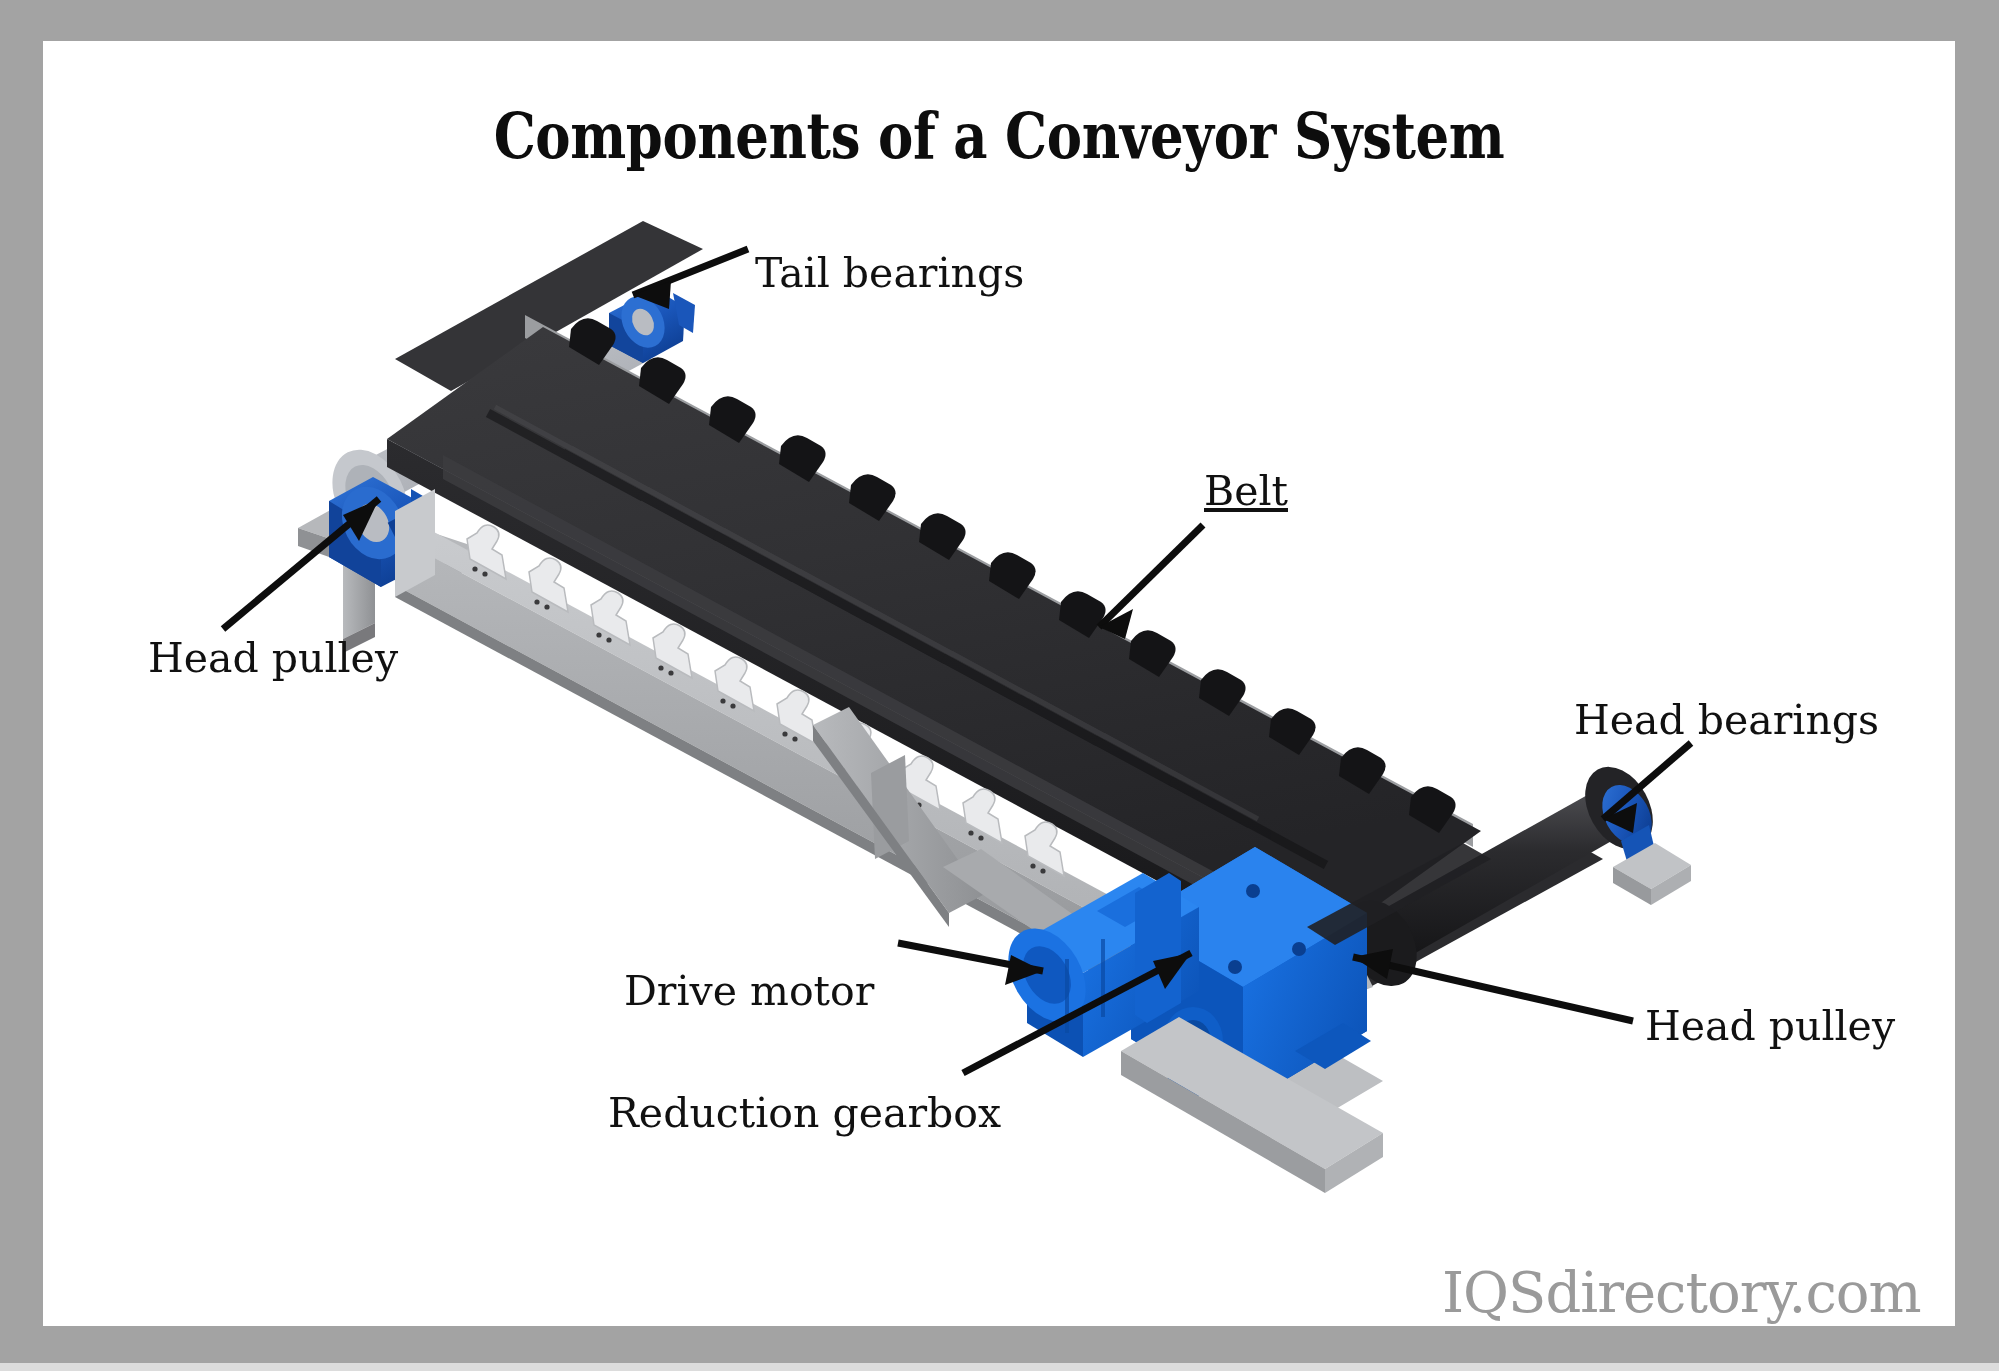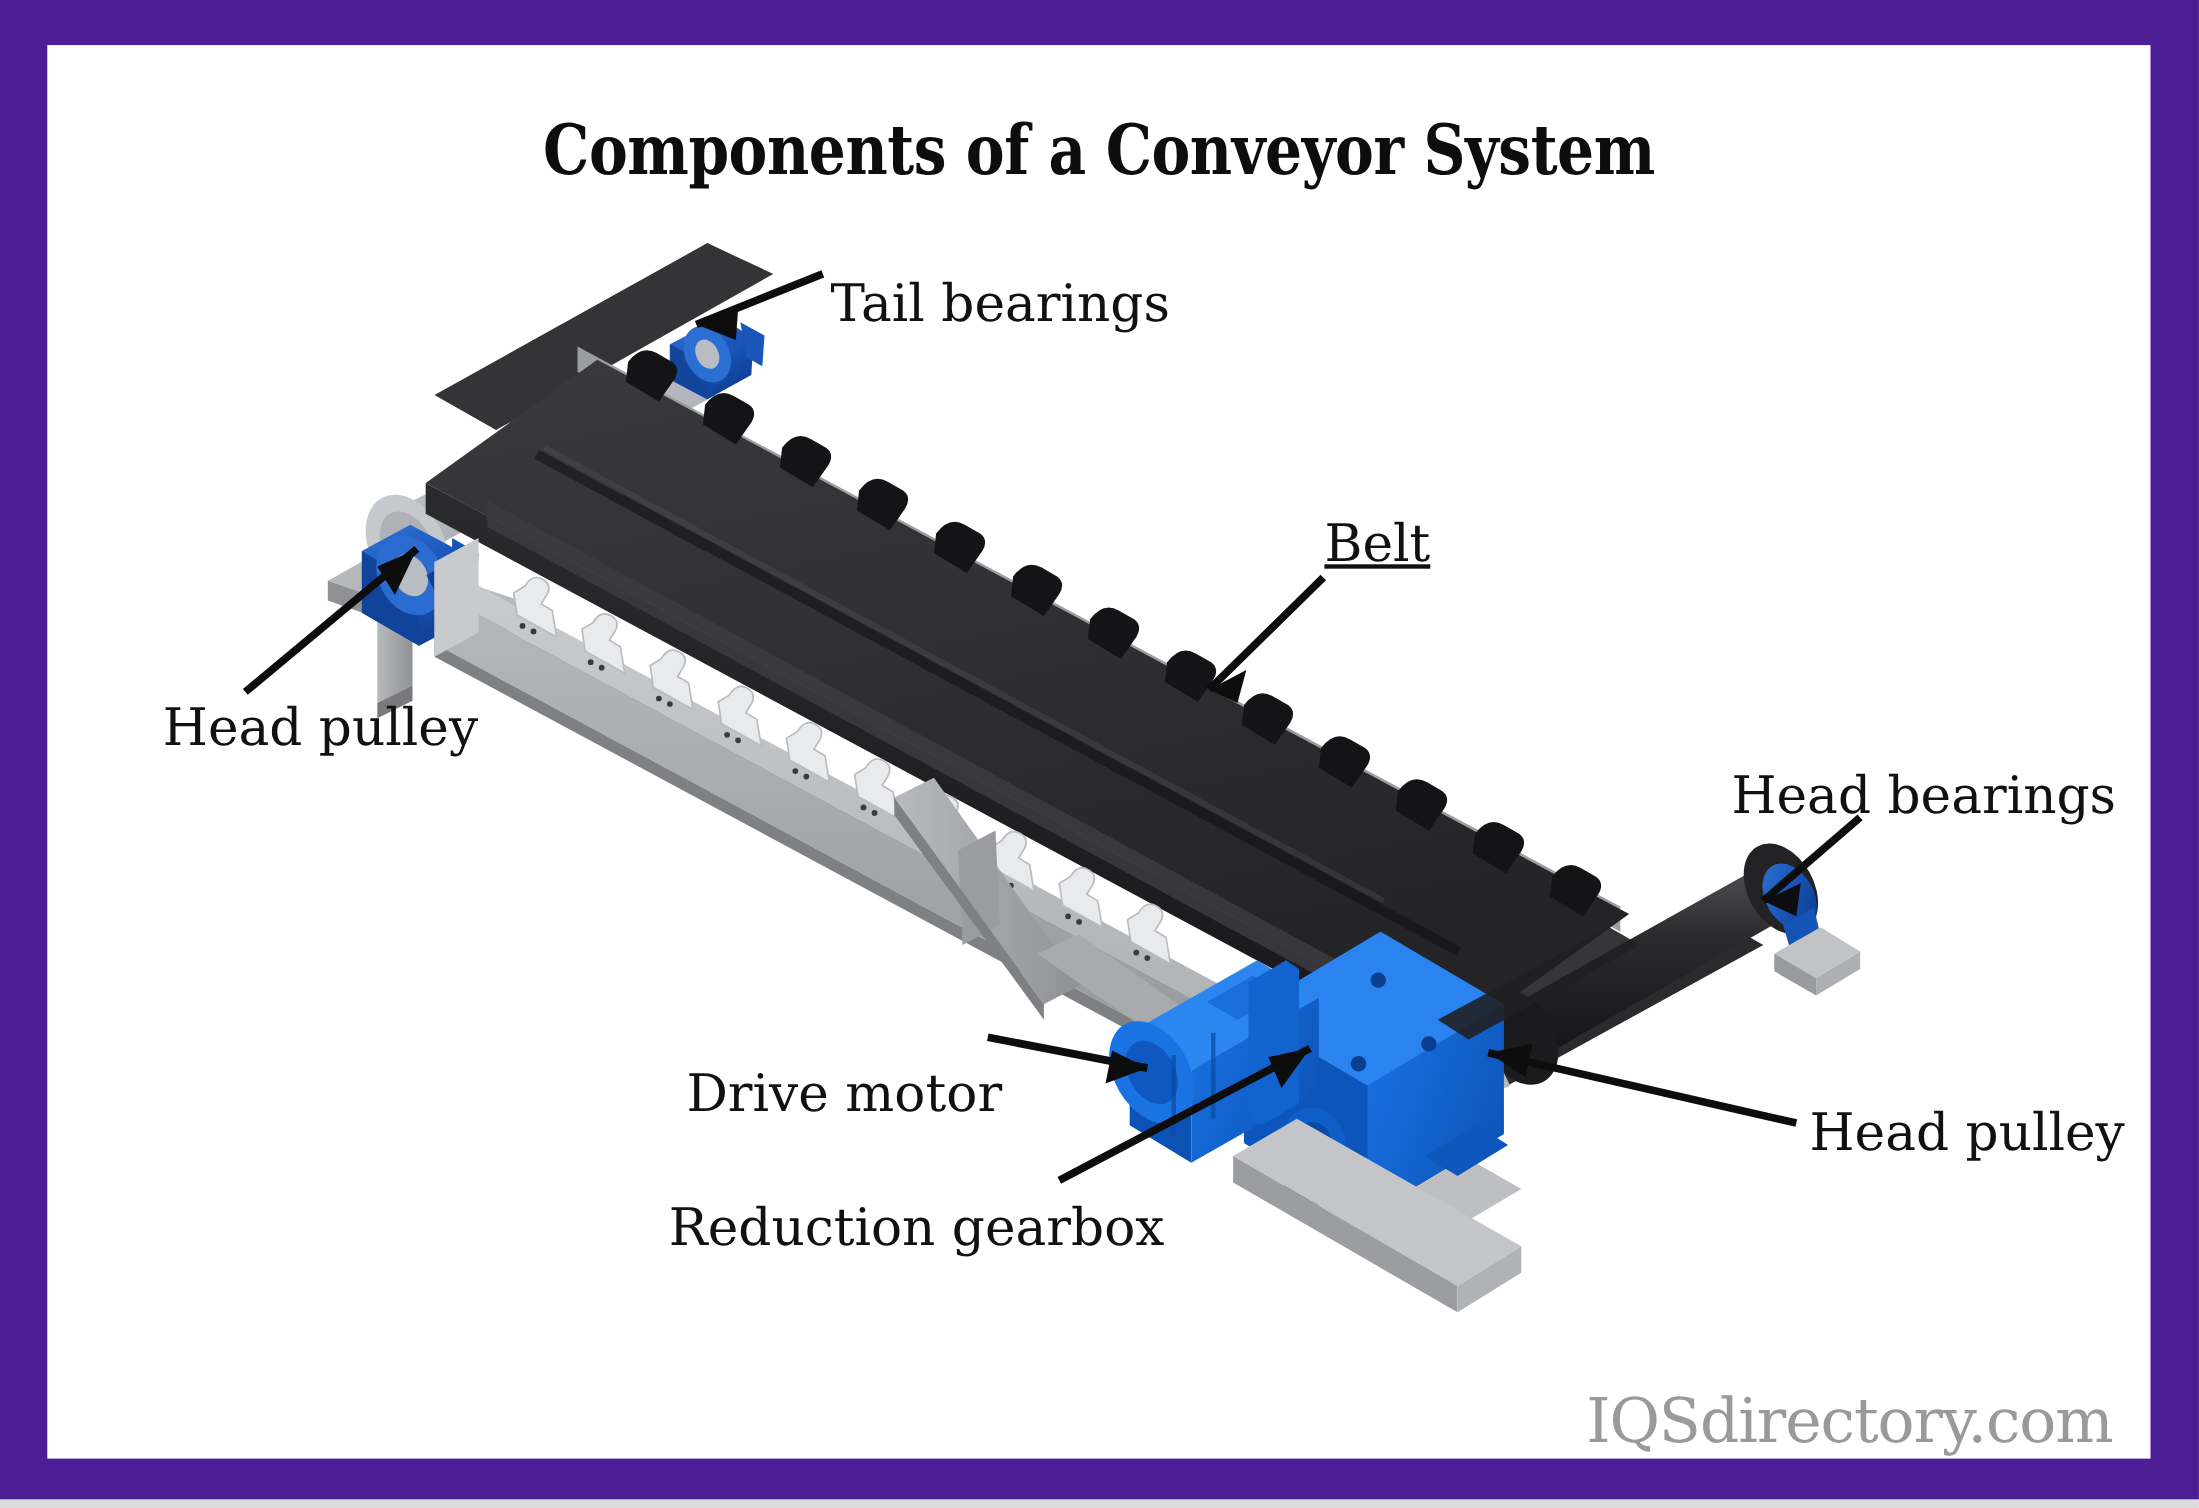--- a/index.html
+++ b/index.html
@@ -5,21 +5,21 @@
 <style>
   html,body{margin:0;padding:0;}
   body{
     width:1999px;height:1371px;
     background:#dcdcdc;
     font-family:"Liberation Serif", serif;
     overflow:hidden;
   }
   #frame{
     position:absolute;left:0;top:0;width:1999px;height:1363px;
-    background:#4c1d95;
+    background:#a3a3a3;
   }
   #canvas{
     position:absolute;
     left:43px;top:41px;
     width:1912px;height:1285px;
     background:#ffffff;
   }
   #title{
     position:absolute;
     left:0;top:58px;width:1912px;
@@ -29,21 +29,21 @@
     font-size:63px;
     letter-spacing:-0.5px;
     color:#0d0d0d;
     white-space:nowrap;
     transform:scaleX(0.84);
     transform-origin:50% 50%;
   }
   .callout{
     position:absolute;
     font-family:"DejaVu Serif", serif;
-    font-size:47px;
+    font-size:41px;
     color:#111111;
     white-space:nowrap;
     line-height:1;
   }
   #lbl-tail-bearings{left:712px;top:212px;}
   #lbl-belt{left:1161px;top:430px;text-decoration:underline;}
   #lbl-head-bearings{left:1531px;top:659px;}
   #lbl-tail-pulley{left:105px;top:597px;}
   #lbl-drive-motor{left:563px;top:930px;margin-left:18px;}
   #lbl-head-pulley{left:1602px;top:965px;}

